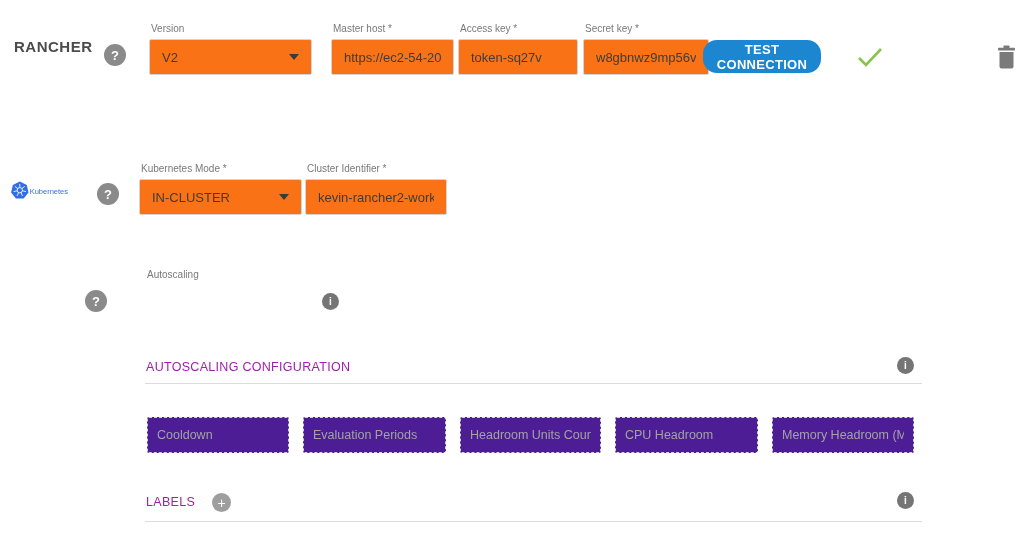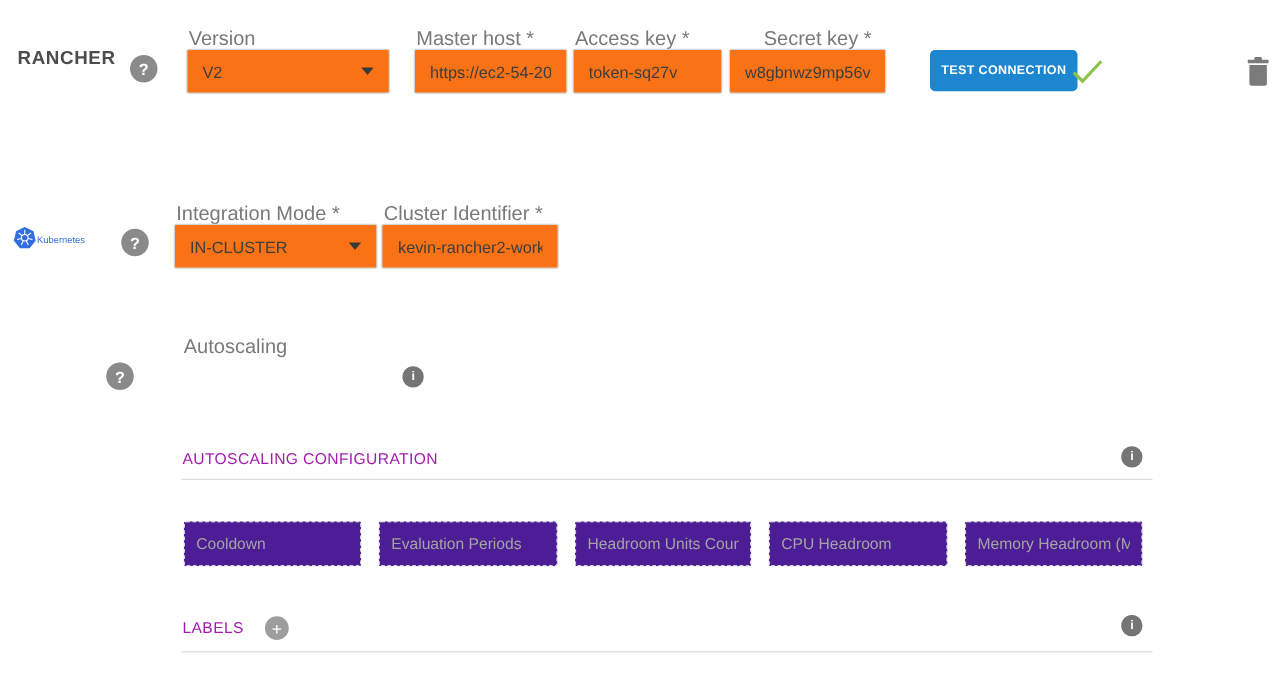--- a/index.html
+++ b/index.html
@@ -4,39 +4,39 @@
 <style>
   html,body { margin:0; padding:0; background:#fff; font-family:"Liberation Sans","DejaVu Sans",sans-serif; }
   .canvas { position:relative; width:1024px; height:550px; background:#fff; overflow:hidden; }
 
   
   .brand { position:absolute; display:flex; flex-direction:row; align-items:center; }
   .rancher-word { font-size:15px; font-weight:bold; color:#4c4c4c; letter-spacing:.5px; margin-top:1px; }
   .k8s-word { font-size:7.5px; color:#3371e3; margin-top:2px; }
 
   
-  .field-label { position:absolute; font-size:16px; color:#797979; white-space:nowrap; }
+  .field-label { position:absolute; font-size:10px; color:#797979; white-space:nowrap; }
   .box { position:absolute; height:36px; border:1px solid #d4d4d4; border-radius:2px; background:#f97316;
          box-sizing:border-box; display:flex; align-items:center; overflow:hidden; }
   .box input { border:none; outline:none; width:100%; font-family:"Liberation Sans","DejaVu Sans",sans-serif;
                font-size:13px; color:#3d3d3d; padding:0 12px; background:transparent; white-space:nowrap; }
   .select { justify-content:space-between; padding:0 12px; font-size:13px; color:#3d3d3d; cursor:pointer; }
   .caret { width:0; height:0; border-left:5px solid transparent; border-right:5px solid transparent;
            border-top:6px solid #3a3a3a; flex:0 0 auto; margin-left:8px; }
 
   
   .circle-icon { position:absolute; border-radius:50%; color:#fff; display:flex; align-items:center;
                  justify-content:center; font-weight:bold; box-sizing:border-box; }
   .help { width:22px; height:22px; background:#8a8a8a; font-size:13px; }
   .info { width:17px; height:17px; background:#757575; font-size:10px; }
   .plus { width:19px; height:19px; background:#9e9e9e; font-size:14px; font-weight:normal; }
 
-  .btn { position:absolute; left:744px; top:40px; width:118px; height:33px; background:#1c86d1; color:#fff;
-         border:none; border-radius:4px; font-family:"Liberation Sans","DejaVu Sans",sans-serif;
-         font-size:10px; font-weight:bold; letter-spacing:.3px; cursor:pointer; }
+  .btn { position:absolute; left:703px; top:40px; width:118px; height:33px; background:#1c86d1; color:#fff;
+         border:none; border-radius:14px; font-family:"Liberation Sans","DejaVu Sans",sans-serif;
+         font-size:13px; font-weight:bold; letter-spacing:.3px; cursor:pointer; }
 
   .section-title { position:absolute; font-size:12.5px; color:#a21caf; letter-spacing:.3px; white-space:nowrap; }
   .hr { position:absolute; left:145px; width:777px; height:1px; background:#dcdcdc; }
 
   .dashed { position:absolute; top:417px; height:36px; border:1px dashed #d2d2d2; background:#4c1d95;
             border-radius:2px; box-sizing:border-box; display:flex; align-items:center; }
   .dashed input { border:none; outline:none; width:100%; background:transparent; padding:0 9px;
                   font-family:"Liberation Sans","DejaVu Sans",sans-serif; font-size:12.5px; color:#a3a3a3; }
   .dashed input::placeholder { color:#a3a3a3; opacity:1; }
 
@@ -76,21 +76,21 @@
   <div class="field-label" style="left:333px; top:23px;">Master host *</div>
   <div class="box" style="left:331px; top:39px; width:123px;">
     <input type="text" value="https://ec2-54-203-" style="">
   </div>
 
   <div class="field-label" style="left:460px; top:23px;">Access key *</div>
   <div class="box" style="left:458px; top:39px; width:120px;">
     <input type="text" value="token-sq27v" style="">
   </div>
 
-  <div class="field-label" style="left:585px; top:23px;margin-left:26px;">Secret key *</div>
+  <div class="field-label" style="left:585px; top:23px;">Secret key *</div>
   <div class="box" style="left:583px; top:39px; width:126px;">
     <input type="text" value="w8gbnwz9mp56vf2" style="">
   </div>
 
   <button class="btn">TEST CONNECTION</button>
 
   <svg class="abs" style="left:857px; top:46px;" width="26" height="22" viewBox="0 0 26 22">
     <path d="M2 12 L9 19 L24 3" fill="none" stroke="#8bc34a" stroke-width="2.6"></path>
   </svg>
 
@@ -116,21 +116,21 @@
         <circle cx="17" cy="16.5" r="4.6" fill="#326de6"></circle>
       </g>
     </svg>
     <div class="k8s-word">Kubernetes</div>
   </div>
 
   <div class="circle-icon help" style="left:97px; top:183px;">
     <span>?</span>
   </div>
 
-  <div class="field-label" style="left:141px; top:163px;">Integration Mode *</div>
+  <div class="field-label" style="left:141px; top:163px;">Kubernetes Mode *</div>
   <div class="box select" style="left:139px; top:179px; width:163px;">
     <span>IN-CLUSTER</span>
     <span class="caret"></span>
   </div>
 
   <div class="field-label" style="left:307px; top:163px;">Cluster Identifier *</div>
   <div class="box" style="left:305px; top:179px; width:142px;">
     <input type="text" value="kevin-rancher2-workers" style="">
   </div>
 

